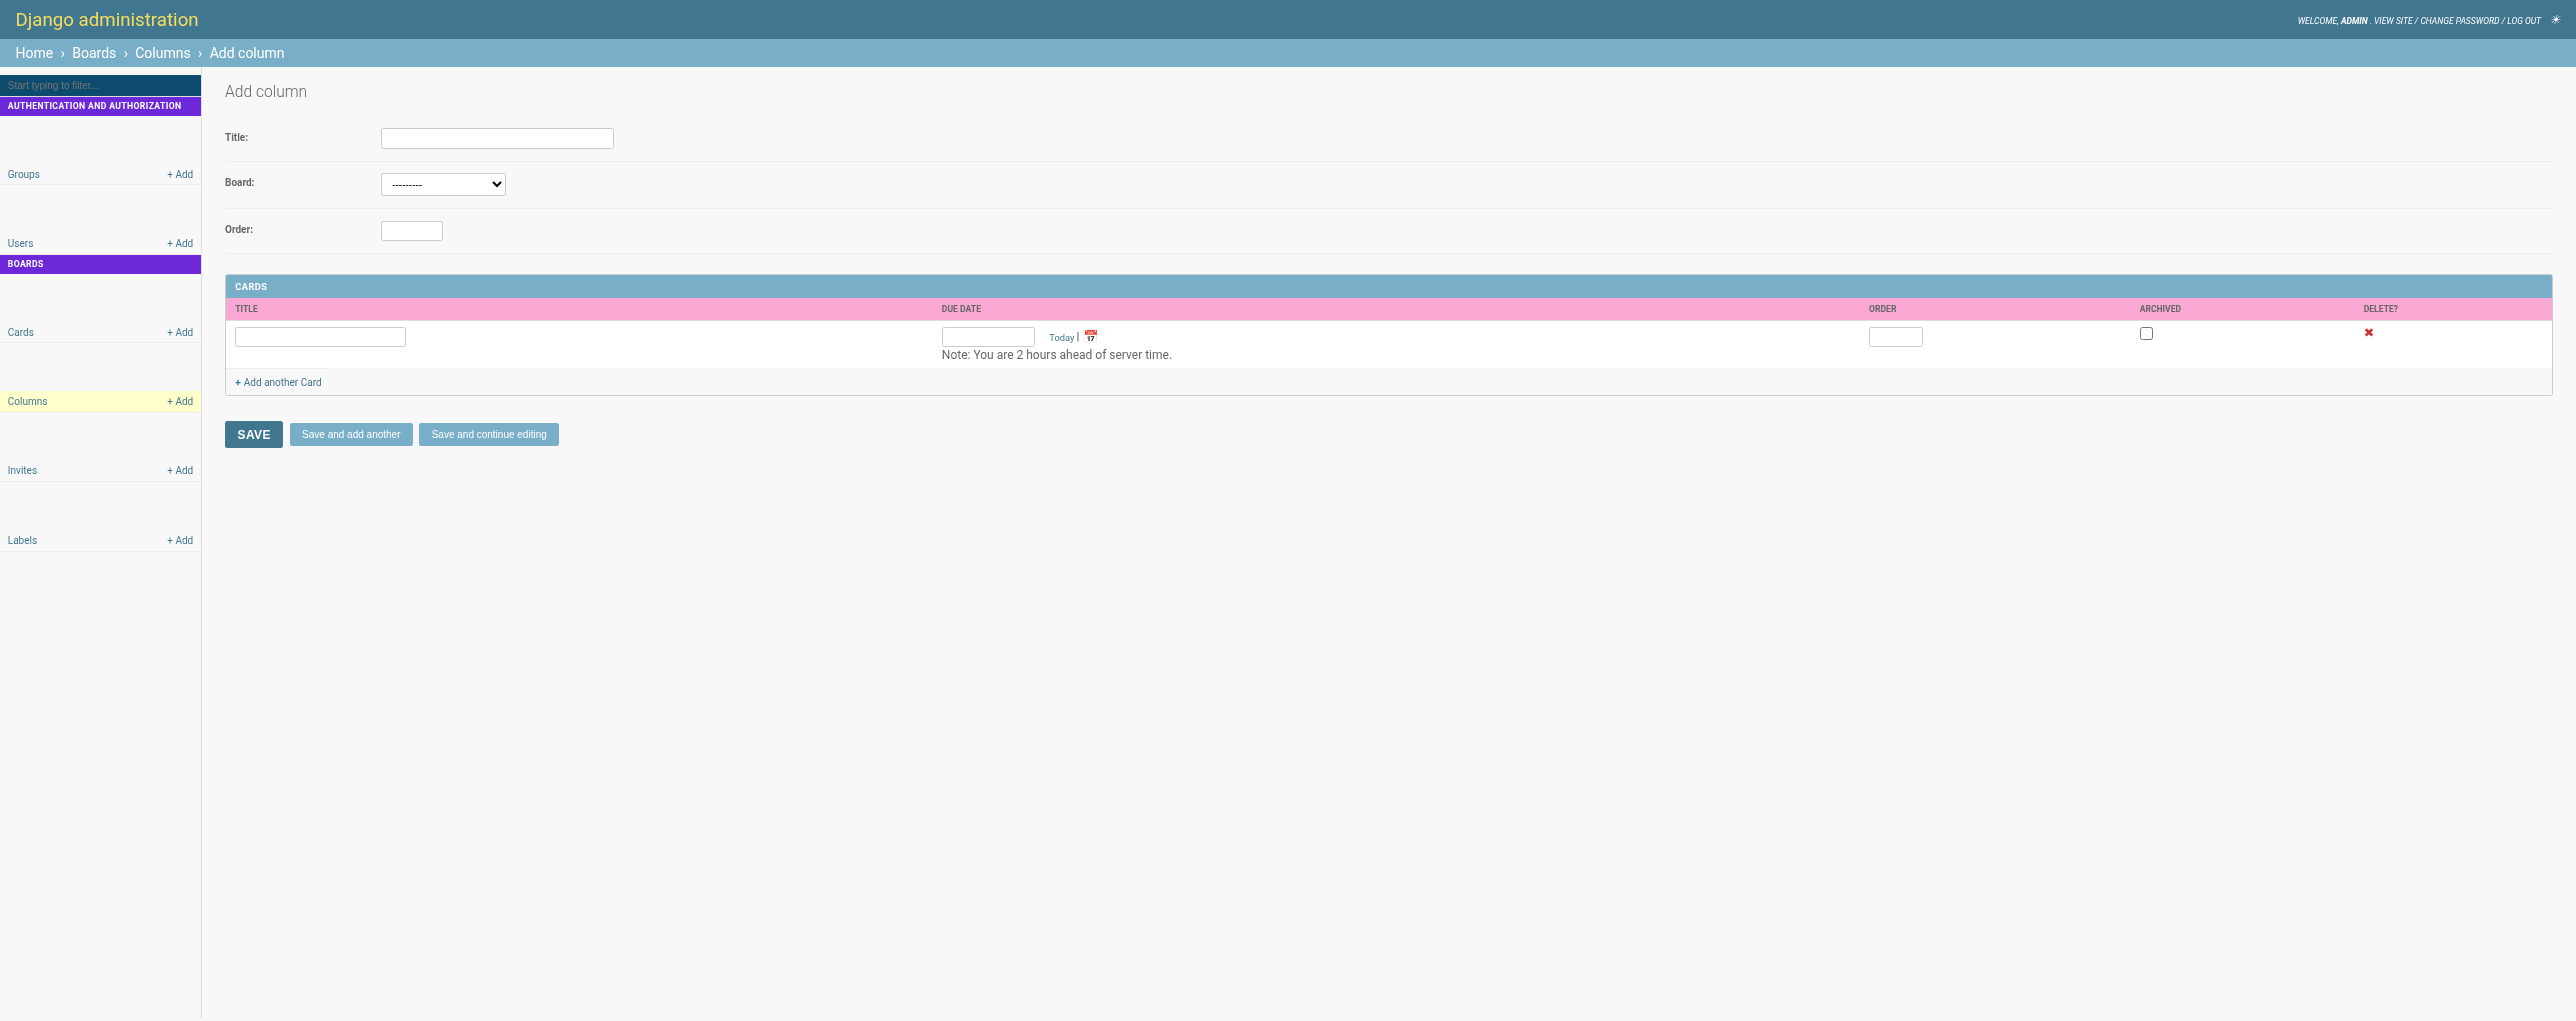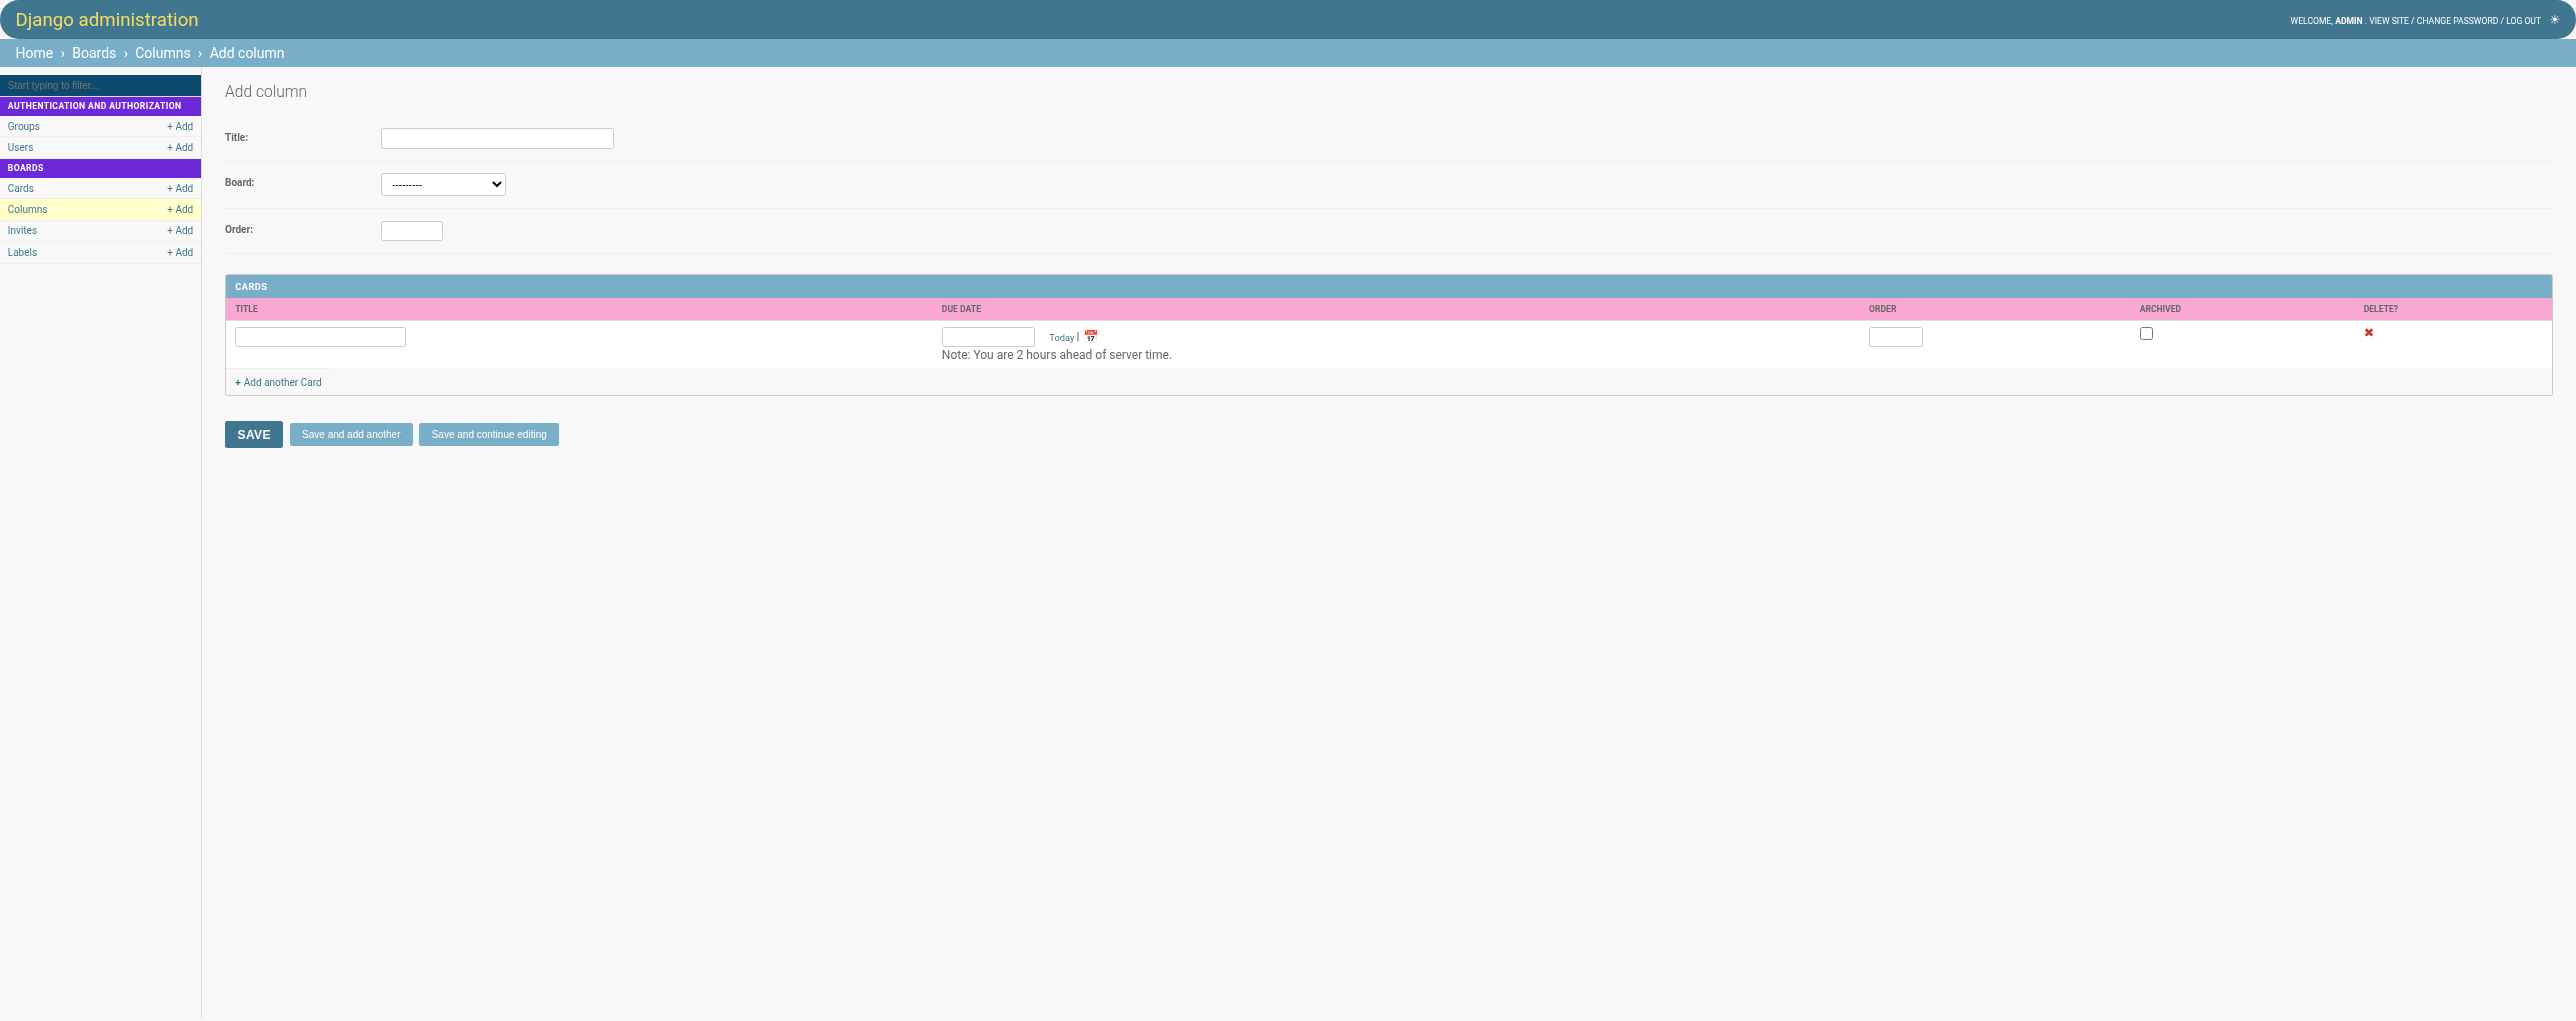--- a/index.html
+++ b/index.html
@@ -7,24 +7,23 @@
 
     
     #header {
       background: #417690;
       color: #fff;
       padding: 7.8px 15.6px;
       display: flex;
       align-items: center;
       justify-content: space-between;
       min-height: 39px;
-      border-radius: 19px;
     }
     #header h1 { font-size: 18.7px; color: #f5dd5d; font-weight: normal; }
-    #user-tools { font-size: 8.6px; color: #fff; }
+    #user-tools { font-size: 8.6px; color: #fff; font-style: italic; }
     #user-tools a { color: #fff; text-decoration: none; }
     #user-tools strong { font-weight: bold; }
 
     
     #breadcrumbs {
       background: #79aec8;
       padding: 6.2px 15.6px;
       font-size: 14px;
       color: #fff;
     }
@@ -60,20 +59,21 @@
       padding: 4.7px 7.8px;
       text-transform: uppercase;
       letter-spacing: 0.4px;
     }
     .sidebar-item {
       display: flex;
       justify-content: space-between;
       padding: 4.7px 7.8px;
       border-bottom: 0.8px solid #eee;
       cursor: pointer;
+      margin-top: 48px;
     }
     .sidebar-item.active { background: #ffffcc; }
     .sidebar-item a { color: #417690; text-decoration: none; font-size: 10px; }
     .sidebar-add { color: #417690; text-decoration: none; font-size: 9.3px; }
 
     
     #main { flex: 1; padding: 15.6px 23px; }
 
     h1.page-title { font-size: 15.6px; font-weight: 300; color: #666; margin-bottom: 15.6px; }
 

